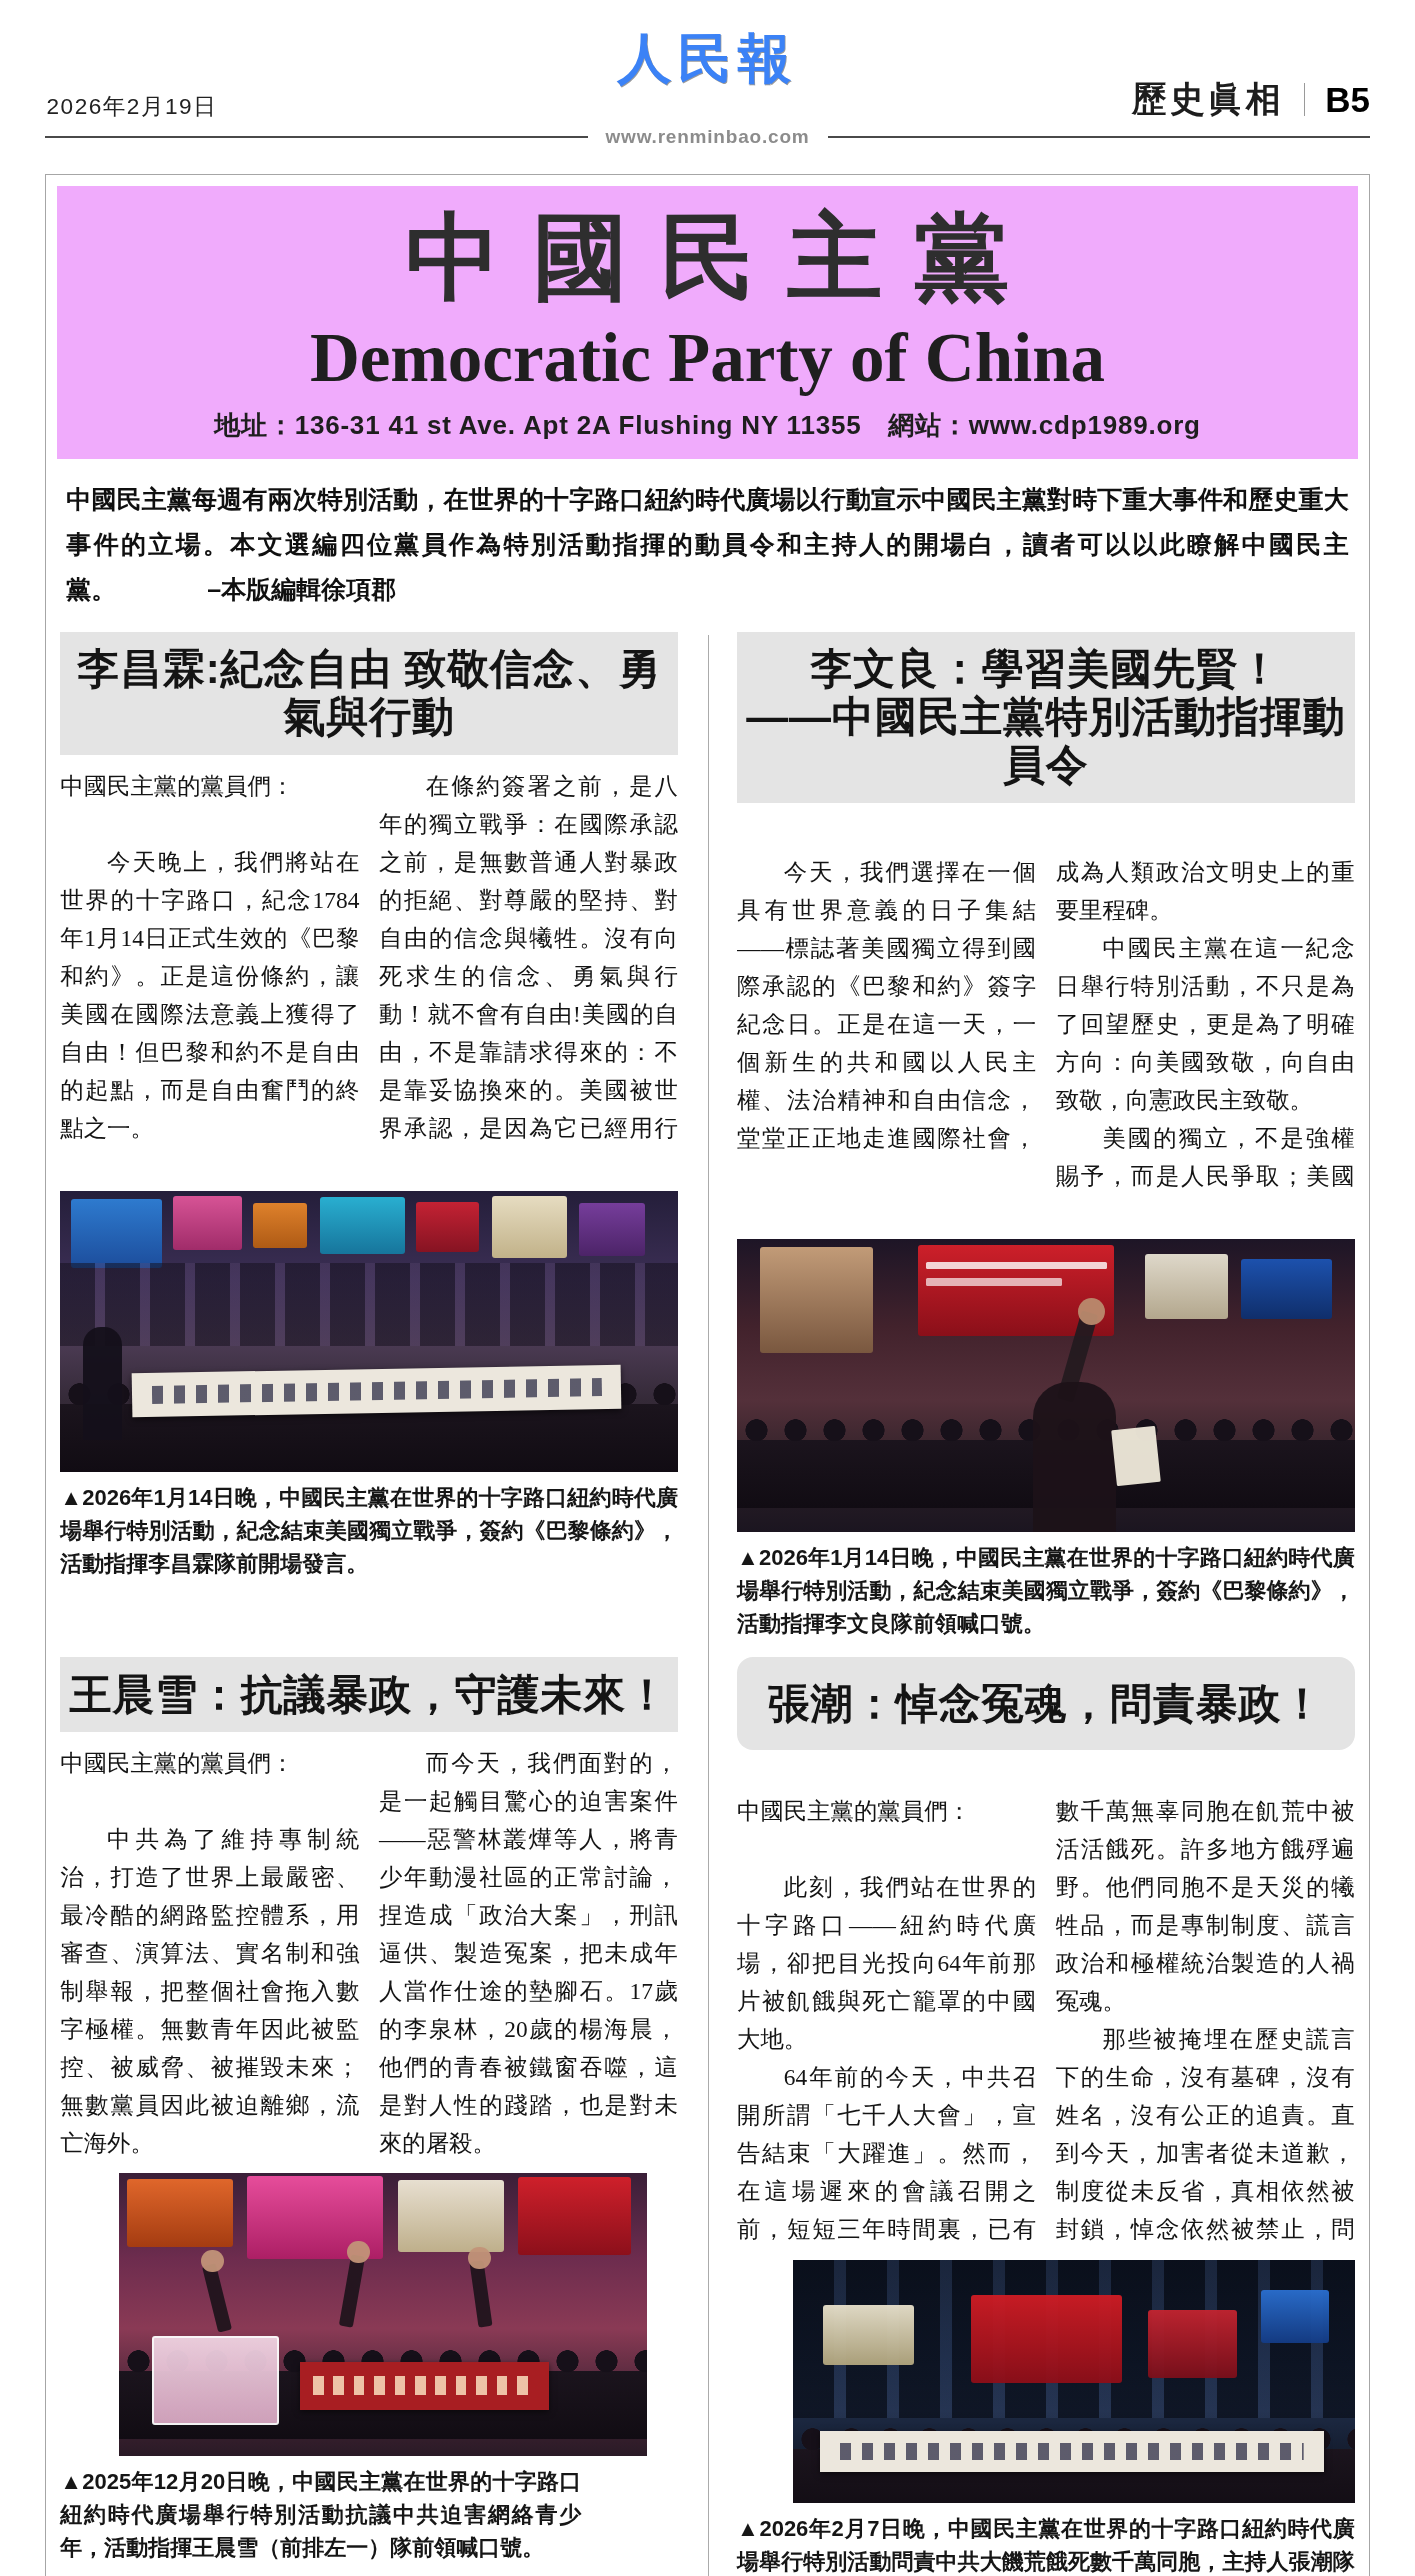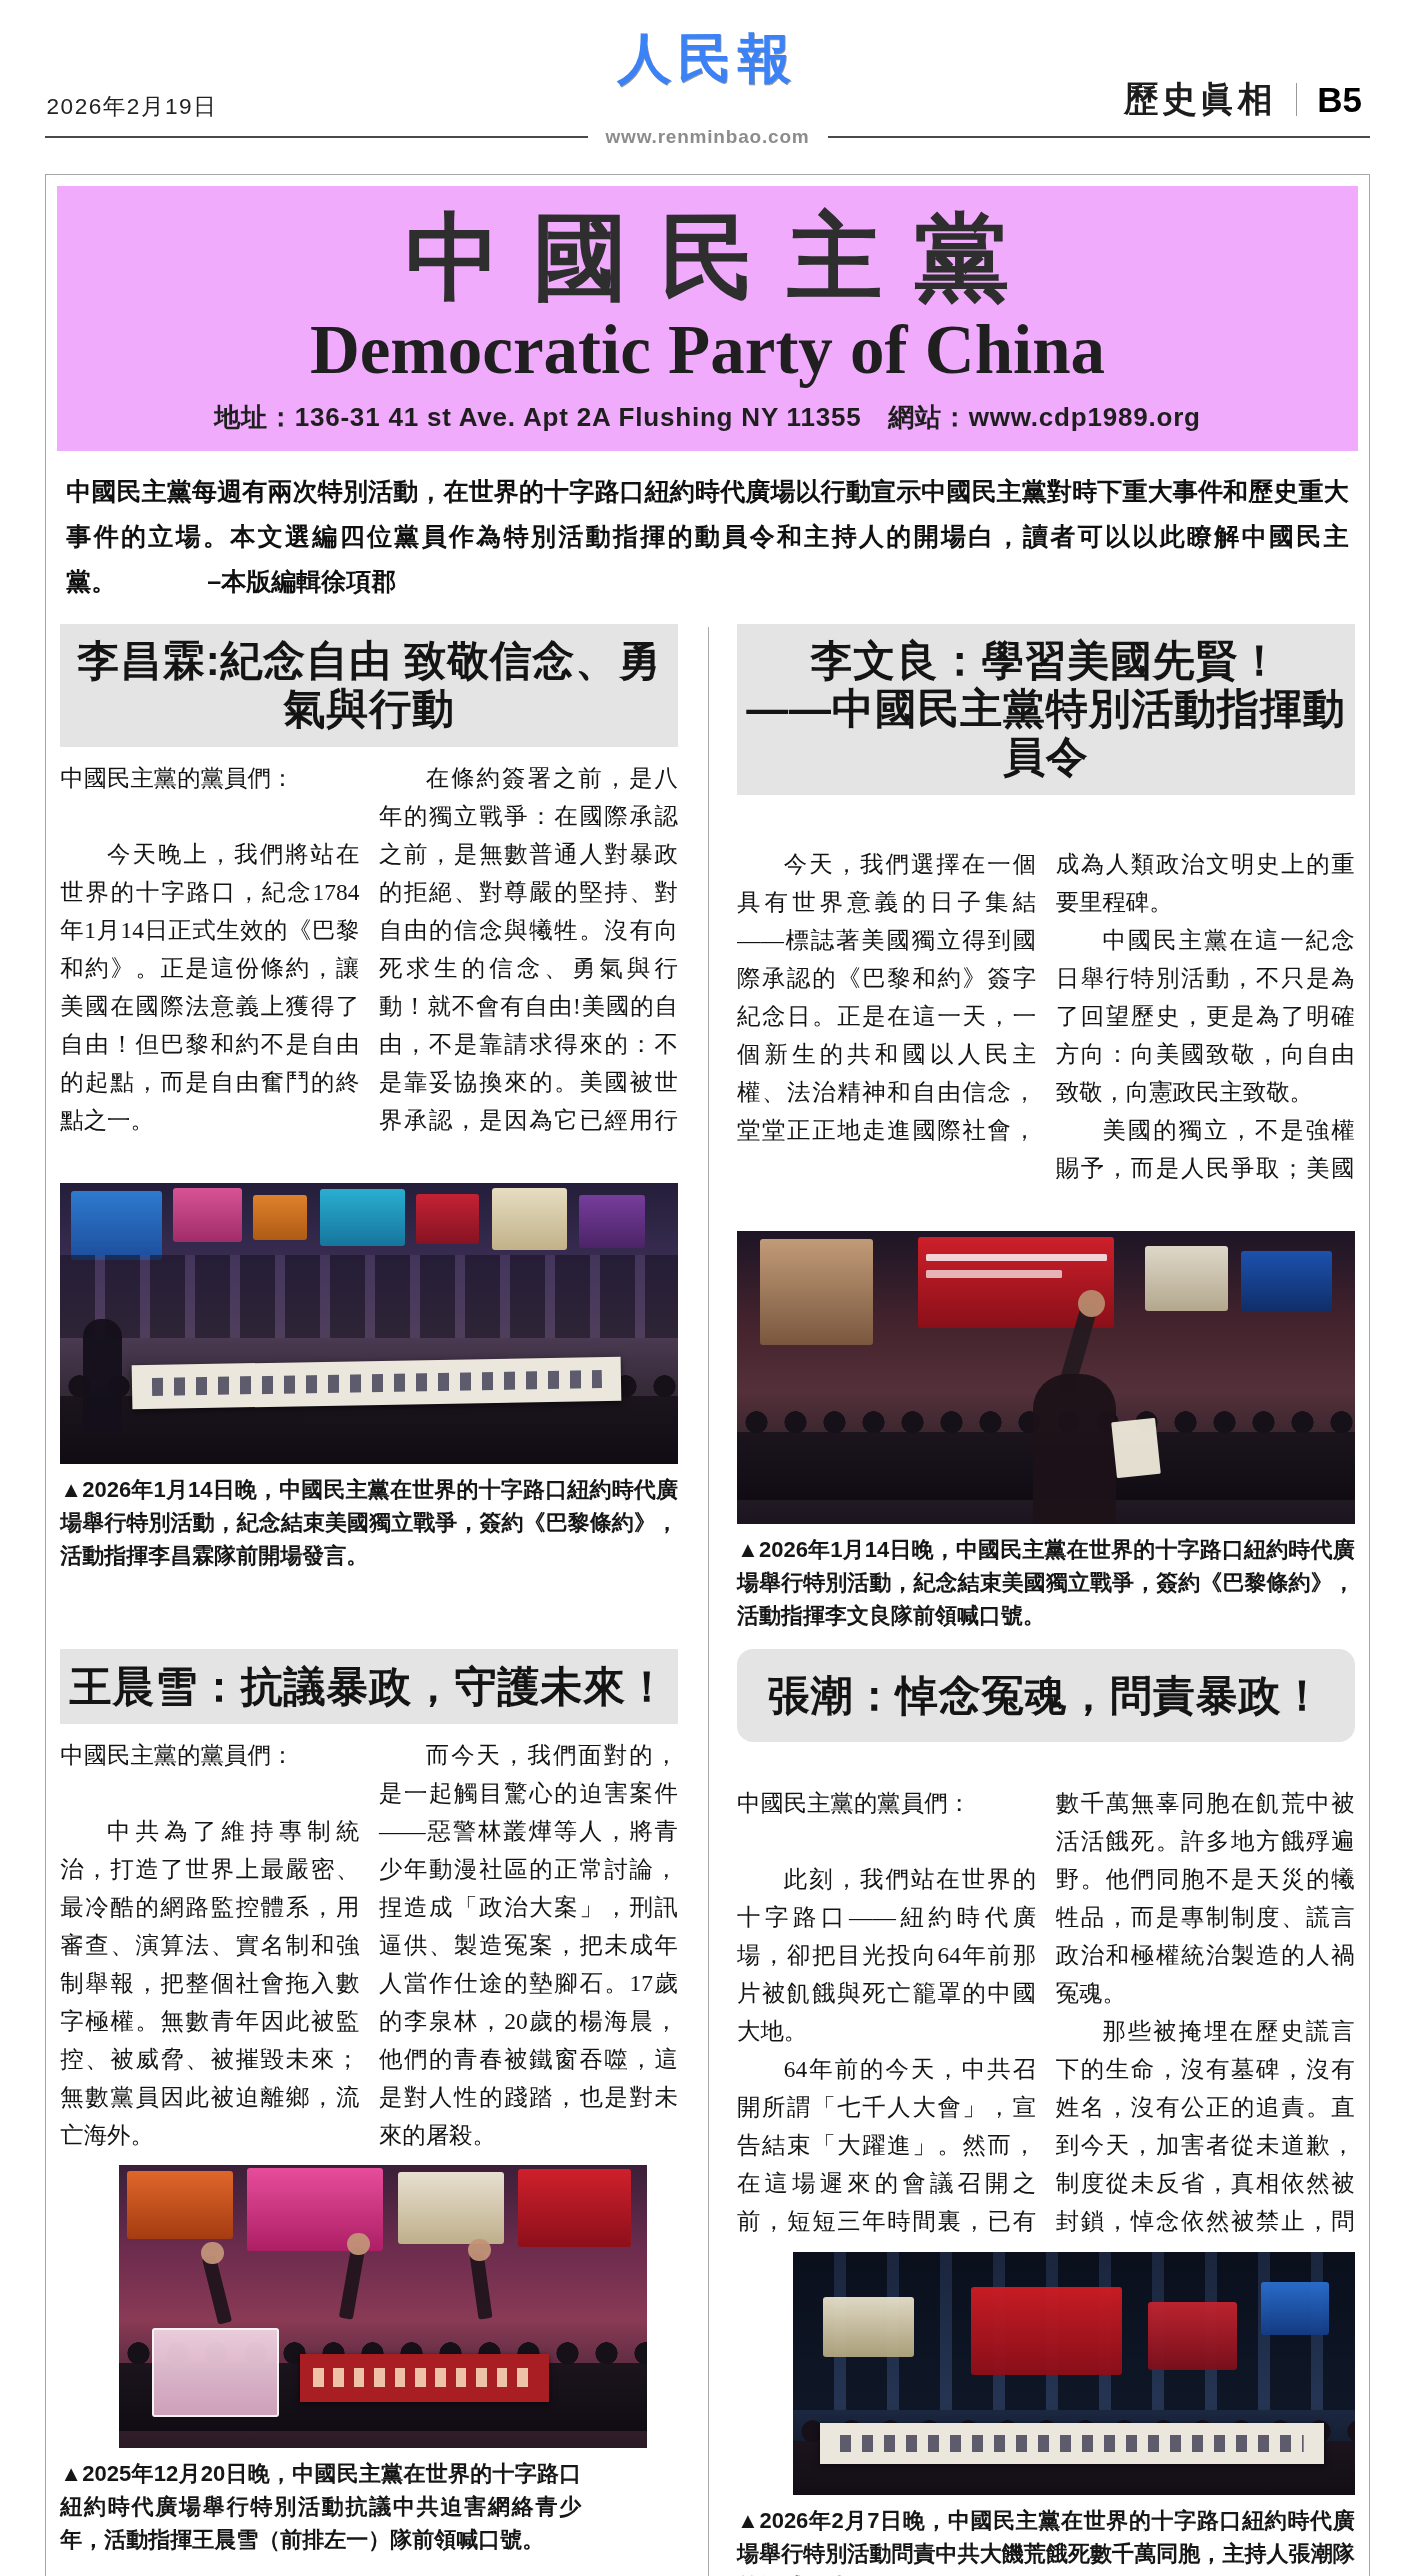--- a/index.html
+++ b/index.html
@@ -9,37 +9,37 @@
 
   
   .header { margin:0 45px; padding-top:26px; }
   .header-top { position:relative; height:100px; }
   .pub-date { position:absolute; left:1.5px; bottom:4.5px; font-family:"Liberation Sans","DejaVu Sans",sans-serif;
               font-size:22.6px; color:#222; letter-spacing:1.5px; }
   .logo-wrap { text-align:center; padding-top:4.5px; }
   .logo-text { display:inline-block; font-family:"Liberation Sans","DejaVu Sans",sans-serif;
                font-weight:bold; font-size:54px; line-height:1; color:#3b82f6; letter-spacing:6px;
                text-shadow:0.8px 0.8px 0 #9a9a9a; }
-  .section-wrap { position:absolute; right:8px; bottom:3px; display:flex; align-items:center; gap:20px; }
+  .section-wrap { position:absolute; right:0; bottom:3px; display:flex; align-items:center; gap:20px; }
   .section-name { font-weight:bold; font-size:35px; color:#1d1d1d; letter-spacing:3px; }
   .section-sep { width:1.5px; height:33px; background:#9a9a9a; }
   .page-no { font-family:"Liberation Sans","DejaVu Sans",sans-serif; font-weight:bold; font-size:35px; color:#000; }
   .header-rule { display:flex; align-items:center;justify-content:space-between; }
   .hline { flex:1; border-top:2.3px solid #4a4a4a; height:0; }
   .site-url { padding:0 18px; font-family:"Liberation Sans","DejaVu Sans",sans-serif;
               font-weight:bold; font-size:19px; color:#8c8c8c; letter-spacing:0.8px; }
 
   
   .frame { margin:26px 45px 0; border:0.8px solid #a6a6a6; border-bottom:none; padding:11.3px 11.3px 0; }
 
   .masthead { background:#f0abfc; text-align:center; padding:21px 7.5px 16.6px; }
   .m-cn { font-family:"Liberation Sans","DejaVu Sans",sans-serif; font-weight:bold;
           font-size:95px; line-height:1.06; letter-spacing:0.34em; text-indent:0.34em; color:#2e2e2e; }
   .m-en { font-family:"Liberation Serif","DejaVu Serif",serif; font-weight:bold;
-          font-size:69px; line-height:1.08; color:#1f1f1f; margin-top:5px; }
+          font-size:69px; line-height:1.08; color:#1f1f1f; margin-top:13px; }
   .m-addr { font-family:"Liberation Sans","DejaVu Sans",sans-serif; font-weight:bold;
             font-size:26px; color:#1e1e1e; margin-top:12px; letter-spacing:0.8px; }
 
   .intro { margin:18px 9px 0; font-family:"Liberation Sans","DejaVu Sans",sans-serif;
            font-weight:bold; font-size:25px; line-height:45px; text-align:justify; color:#101010; }
   .intro .lead { text-indent:2em; display:inline; }
   .intro .editor { margin-left:91px; white-space:nowrap; }
 
   
   .articles { position:relative; margin-top:19.6px; display:grid;

